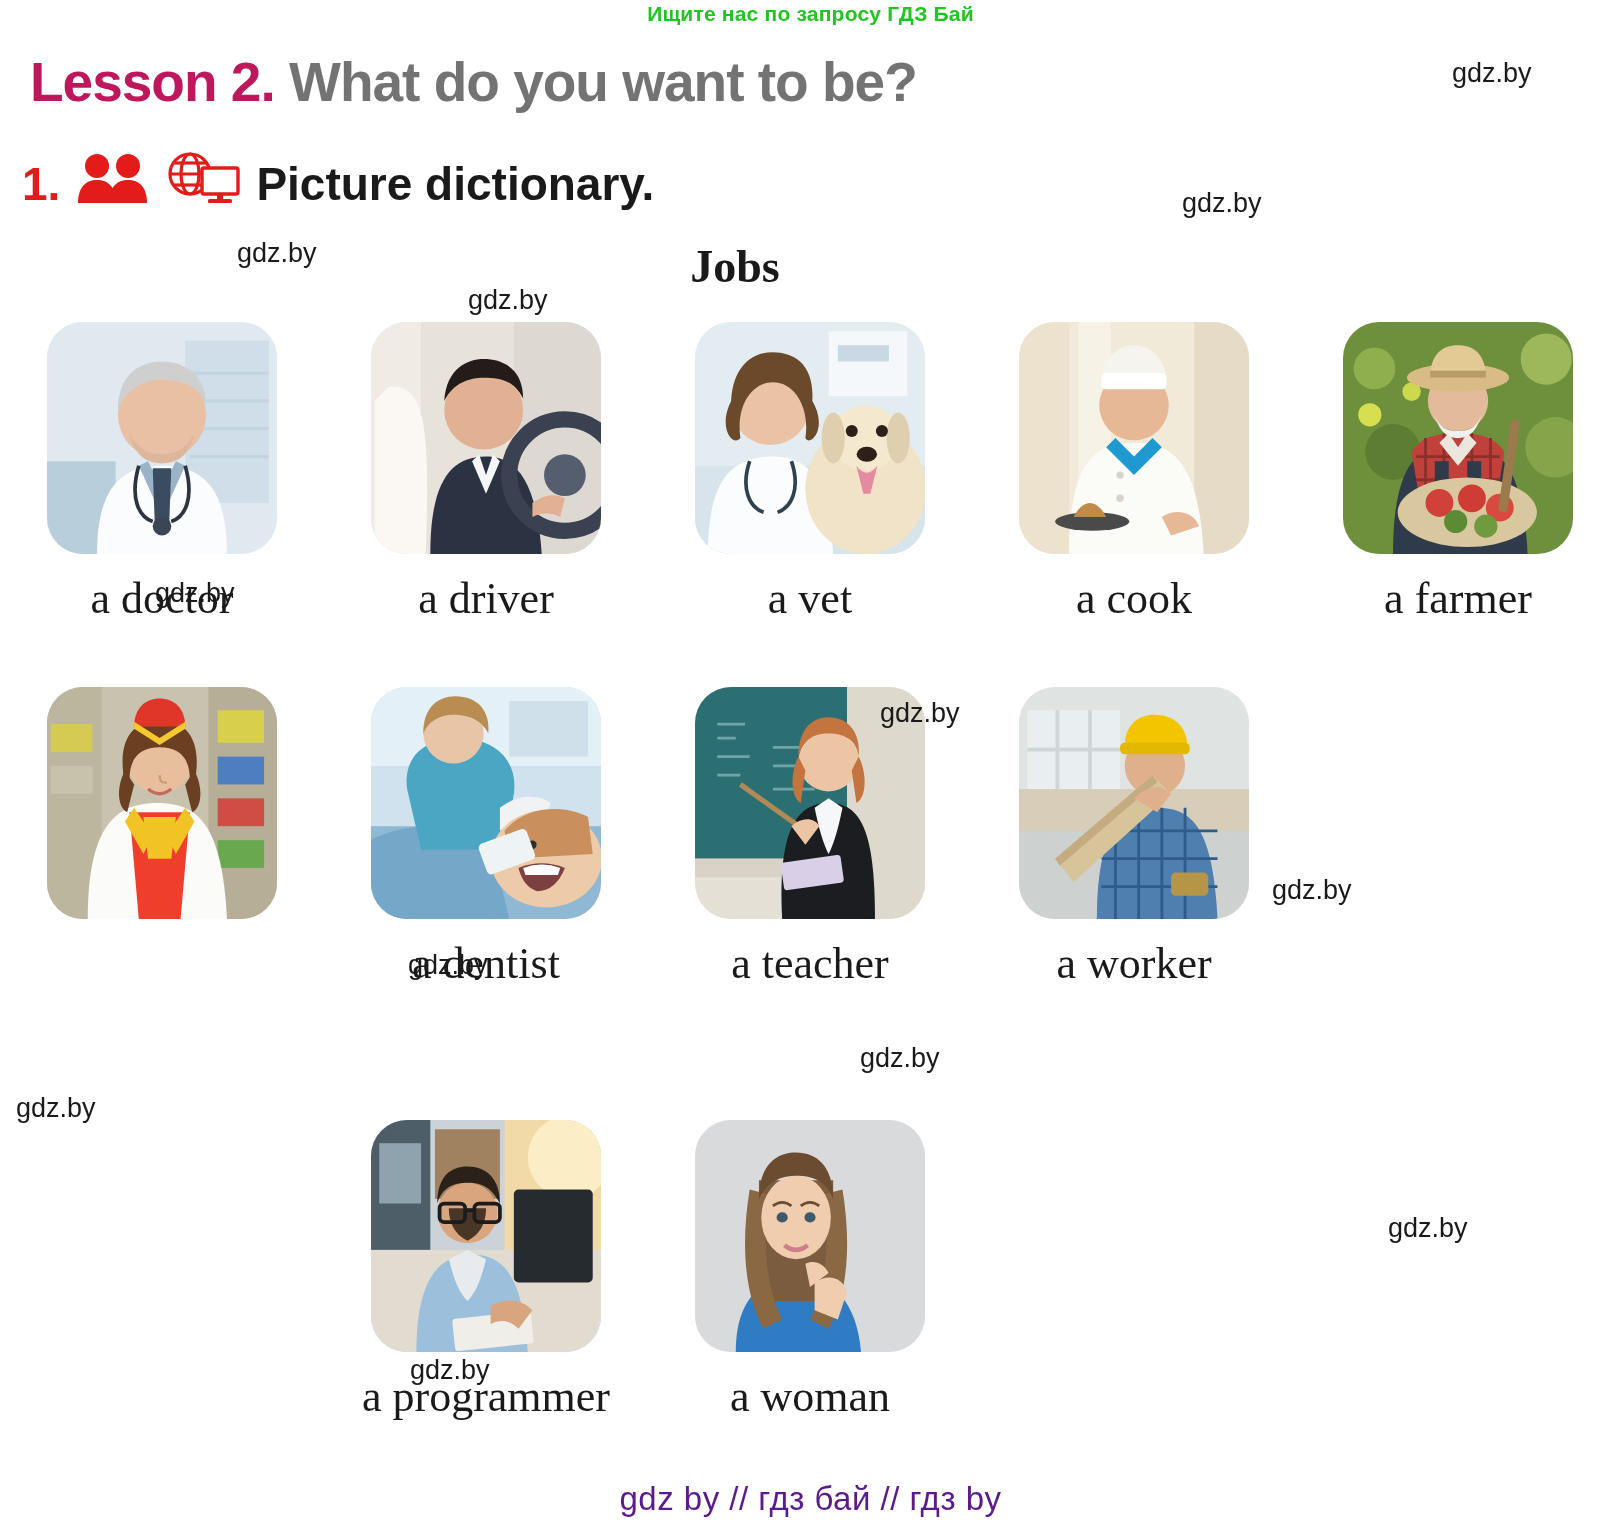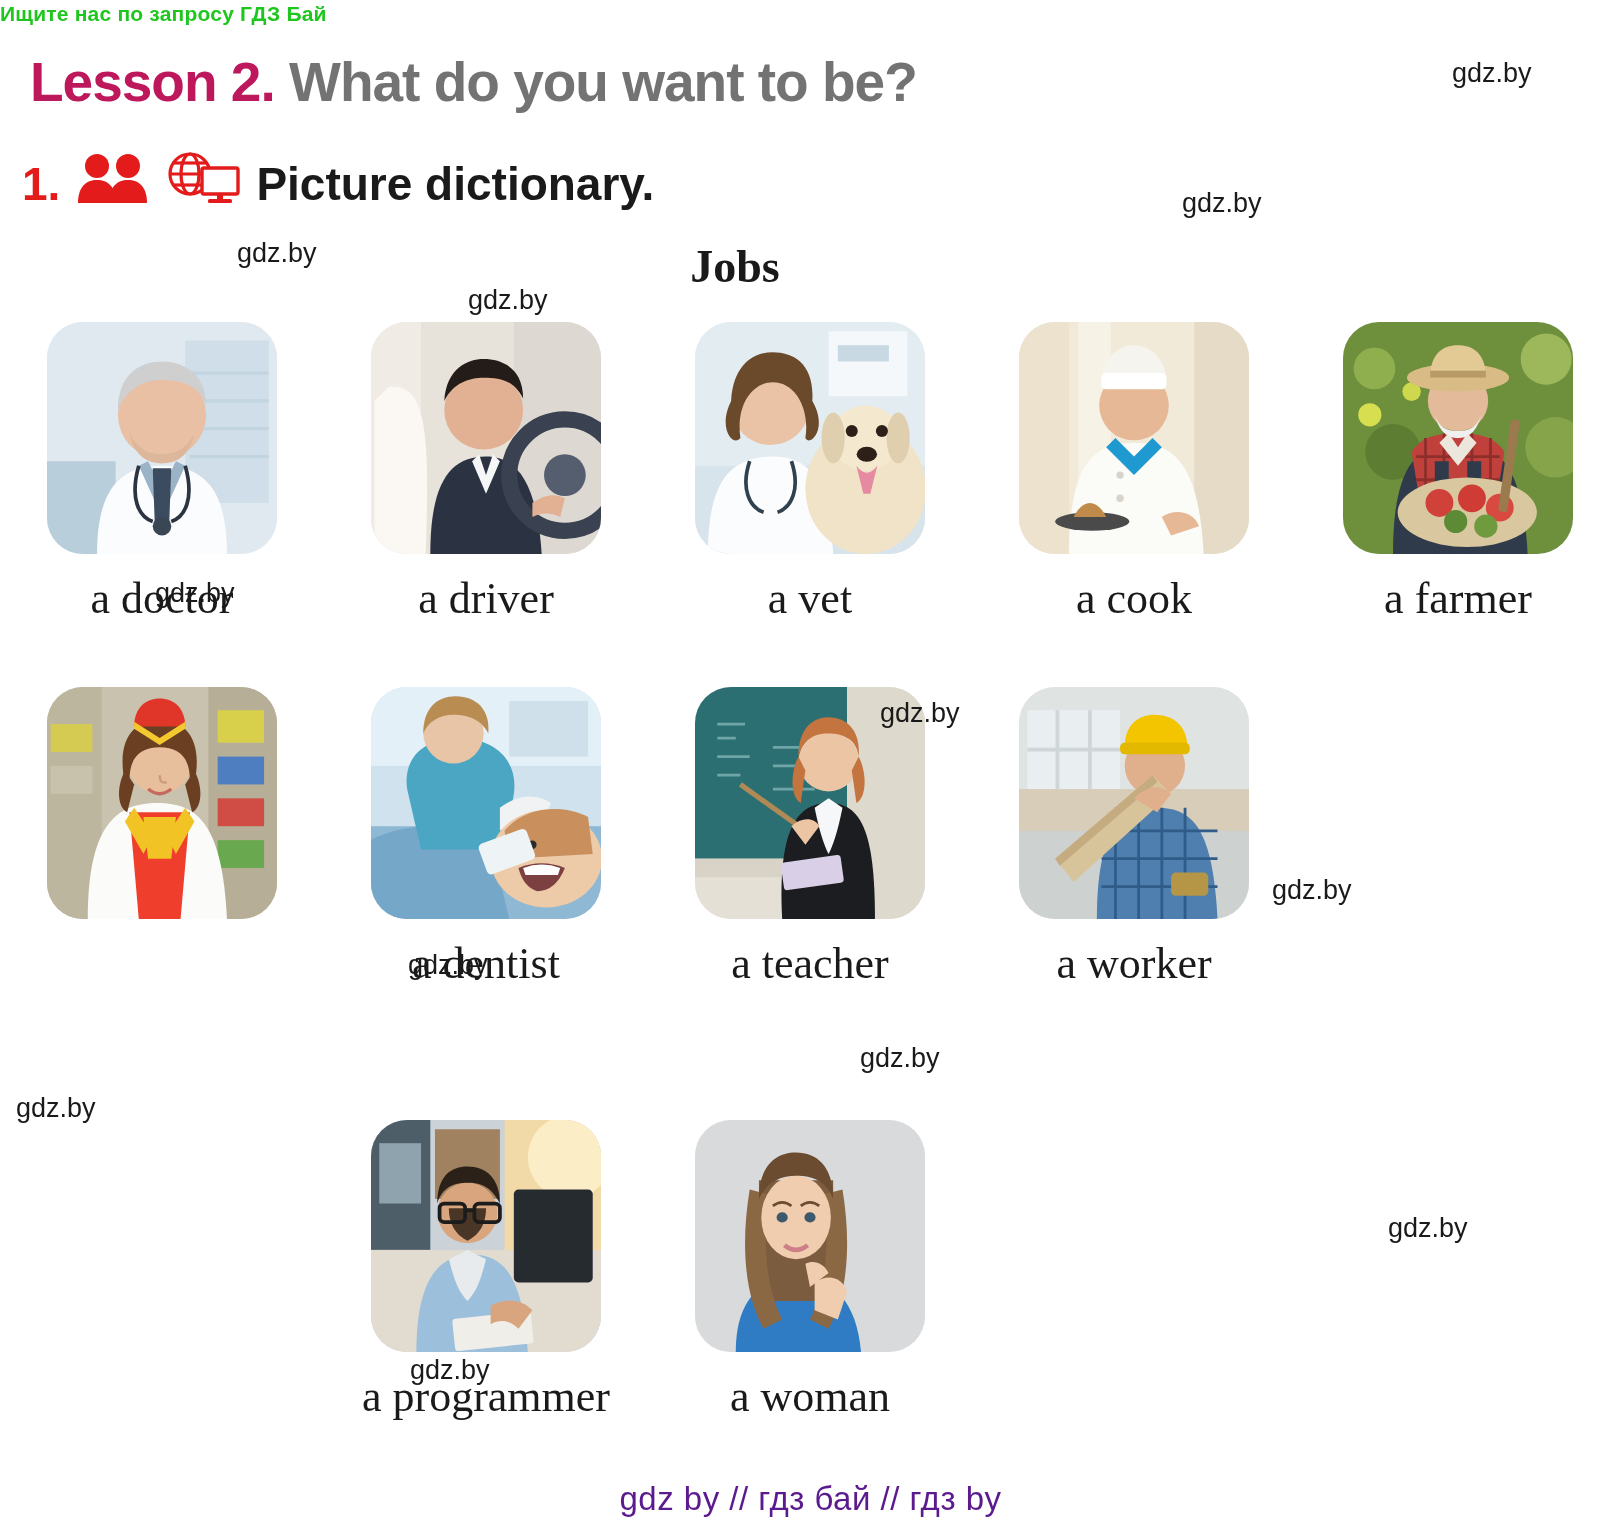--- a/index.html
+++ b/index.html
@@ -14,20 +14,21 @@
     font-family: "Liberation Serif", serif;
     overflow: hidden;
   }
 
   
   .banner {
     position: absolute;
     top: 2px;
     left: 0;
     width: 1621px;
+    text-align: center;
     font-family: "Liberation Sans", sans-serif;
     font-size: 21px;
     font-weight: 700;
     color: #1ec61e;
     letter-spacing: .2px;
   }
 
   
   .lesson-line {
     position: absolute;

